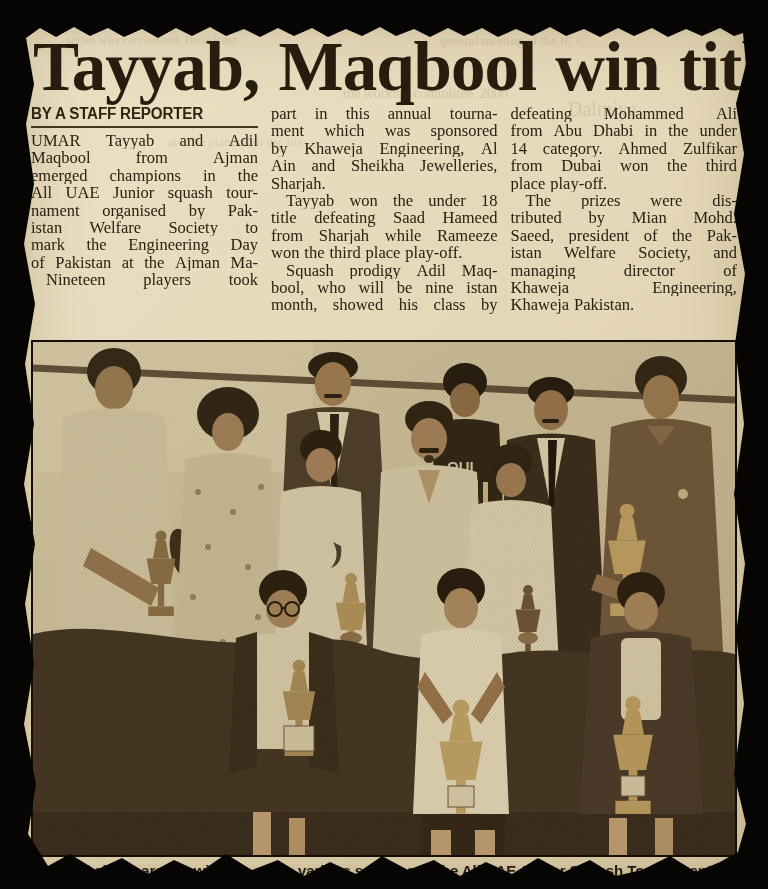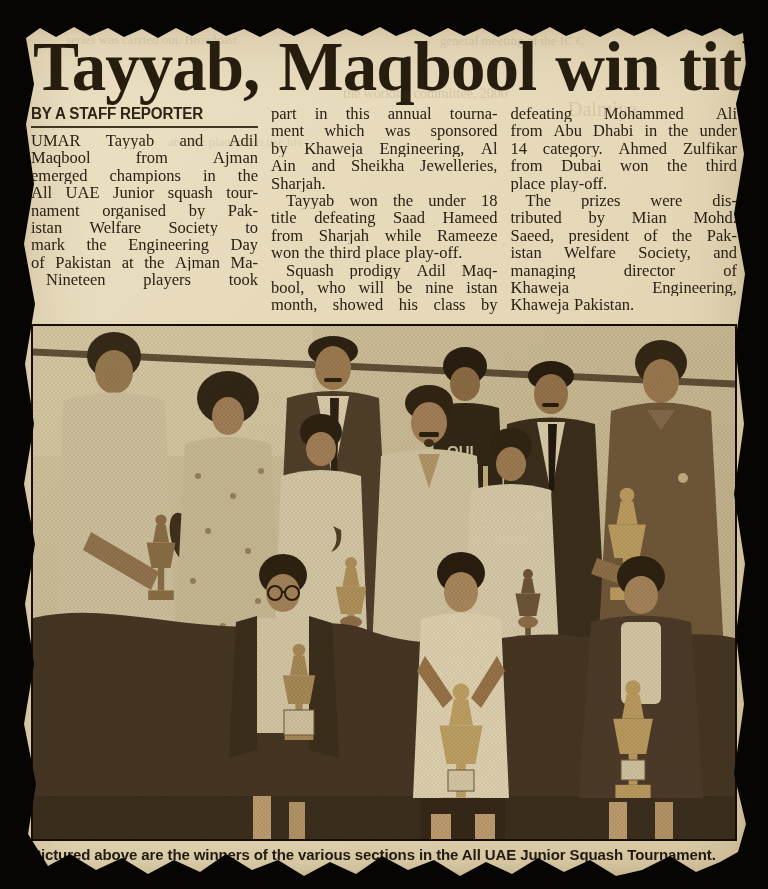--- a/index.html
+++ b/index.html
@@ -27,21 +27,21 @@
   .tl.ind{padding-left:15px;}
   
   .ghost{position:absolute;font-size:13px;color:#6d5b36;pointer-events:none;
     white-space:nowrap;font-family:"Liberation Serif",serif;}
   #gf0{left:46px;top:8px;opacity:.15;}
   #gf1{left:420px;top:9px;opacity:.16;}
   #gf2{left:296px;top:62px;opacity:.17;font-size:14px;margin-left:27px;}
   #gf3{left:548px;top:74px;opacity:.15;font-size:20px;}
   #gf4{left:148px;top:90px;opacity:.13;margin-top:20px;}
   
-  .photo-frame{margin-top:10px;border:2px solid #150e07;width:702px;height:513px;
+  .photo-frame{margin-top:26px;border:2px solid #150e07;width:702px;height:513px;
     background:#c9b894;}
   
   .caption{margin-top:5px;font-family:"Liberation Sans",sans-serif;font-weight:bold;
     font-size:15px;color:#211a0f;letter-spacing:-.1px;white-space:nowrap;}
 </style>
 </head>
 <body>
 
 <div class="scene">
   <div class="paper">

